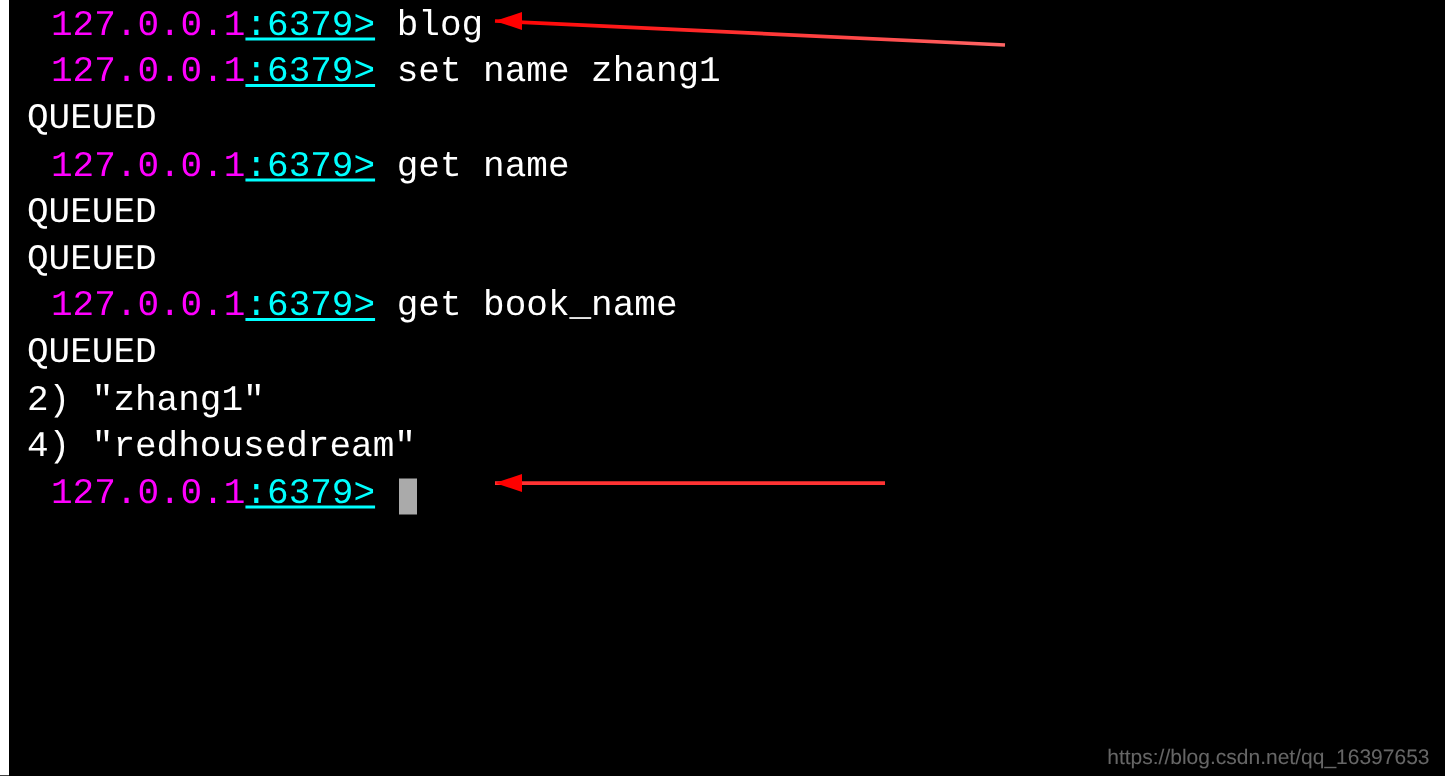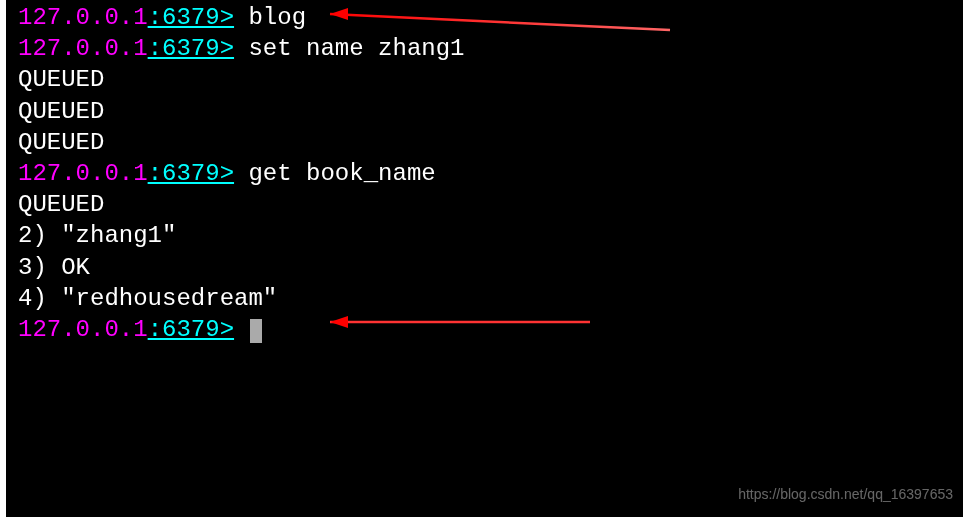--- a/index.html
+++ b/index.html
@@ -17,20 +17,21 @@
       overflow: hidden;
       position: relative;
       padding: 2px 0 0 18px;
     }
     .line {
       white-space: pre;
       color: #ffffff;
     }
     .ip {
       color: #ff00ff;
+      margin-left: 16px;
     }
     .port {
       color: #00ffff;
       text-decoration: underline;
     }
     .cmd {
       color: #ffffff;
     }
     .cursor {
       display: inline-block;
@@ -39,21 +40,21 @@
       background: #aaaaaa;
       vertical-align: text-bottom;
       margin-left: 2px;
     }
     .arrow {
       position: absolute;
       pointer-events: none;
     }
     .watermark {
       position: absolute;
-      bottom: 14px;
+      bottom: 4px;
       right: 10px;
       color: rgba(255,255,255,0.4);
       font-size: 14px;
       font-family: Arial, sans-serif;
     }
     .left-edge {
       position: absolute;
       left: 0;
       top: 0;
       width: 6px;
@@ -63,26 +64,26 @@
   </style>
 </head>
 <body>
 
 <div class="left-edge"></div>
 
 <div id="terminal">
     <div class="line"><span class="ip">127.0.0.1</span><span class="port">:6379&gt;</span><span class="cmd"> blog</span></div>
     <div class="line"><span class="ip">127.0.0.1</span><span class="port">:6379&gt;</span><span class="cmd"> set name zhang1</span></div>
     <div class="line">QUEUED</div>
+    <div class="line"><span class="ip">127.0.0.1</span><span class="port">:6379&gt;</span><span class="cmd"> get name</span></div>
     <div class="line">QUEUED</div>
     <div class="line">QUEUED</div>
     <div class="line"><span class="ip">127.0.0.1</span><span class="port">:6379&gt;</span><span class="cmd"> get book_name</span></div>
     <div class="line">QUEUED</div>
     <div class="line">2) "zhang1"</div>
-    <div class="line">3) OK</div>
     <div class="line">4) "redhousedream"</div>
     <div class="line"><span class="ip">127.0.0.1</span><span class="port">:6379&gt;</span><span class="cmd"> </span><span class="cursor"></span></div>
   </div>
 
 <svg class="arrow" style="left:300px; top:0px;" width="380" height="40">
   <defs>
     <linearGradient id="redgrad1" x1="0%" y1="0%" x2="100%" y2="0%">
       <stop offset="0%" stop-color="#ff0000"></stop>
       <stop offset="100%" stop-color="#ff6666"></stop>
     </linearGradient>

